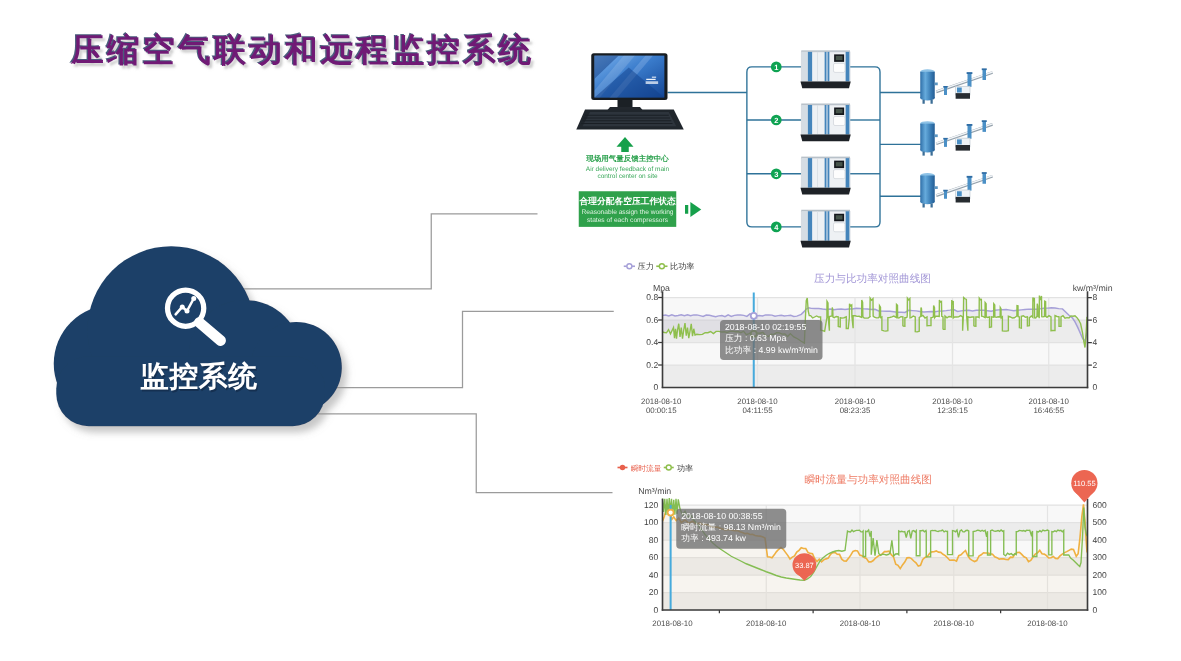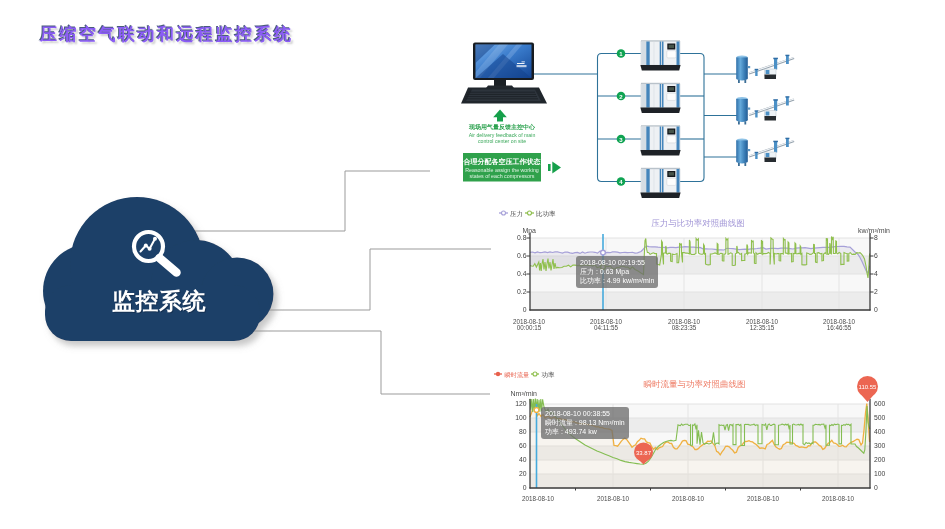--- a/index.html
+++ b/index.html
@@ -1,19 +1,19 @@
 <!DOCTYPE html>
 <html><head>
 <meta charset="utf-8">
 <style>
   html,body { margin:0; padding:0; }
   body { width:945px; height:529px; background:#ffffff; overflow:hidden;
          font-family:"Liberation Sans", sans-serif; position:relative; }
-  #title { position:absolute; left:40px; top:23px; font-size:17px; font-weight:bold; letter-spacing:2.5px;
-            color:#8b5cf6; white-space:nowrap;
+  #title { position:absolute; left:57px; top:23px; font-size:26px; font-weight:bold; letter-spacing:2.5px;
+            color:#701a75; white-space:nowrap;
             text-shadow:-1px -1px 0 #4a5c7c, 2px 2px 2px rgba(170,170,170,0.6); }
   .tip { position:absolute; background:rgba(110,110,110,0.78); border-radius:3px;
           color:#fff; font-size:7px; line-height:8.8px; padding:3px 4px; white-space:nowrap; }
 </style>
 </head>
 <body>
 <div id="title">压缩空气联动和远程监控系统</div>
 <svg width="945" height="529" viewBox="0 0 945 529" style="position:absolute;left:0;top:0">
 
   <g stroke="#9b9b9b" stroke-width="1" fill="none">

